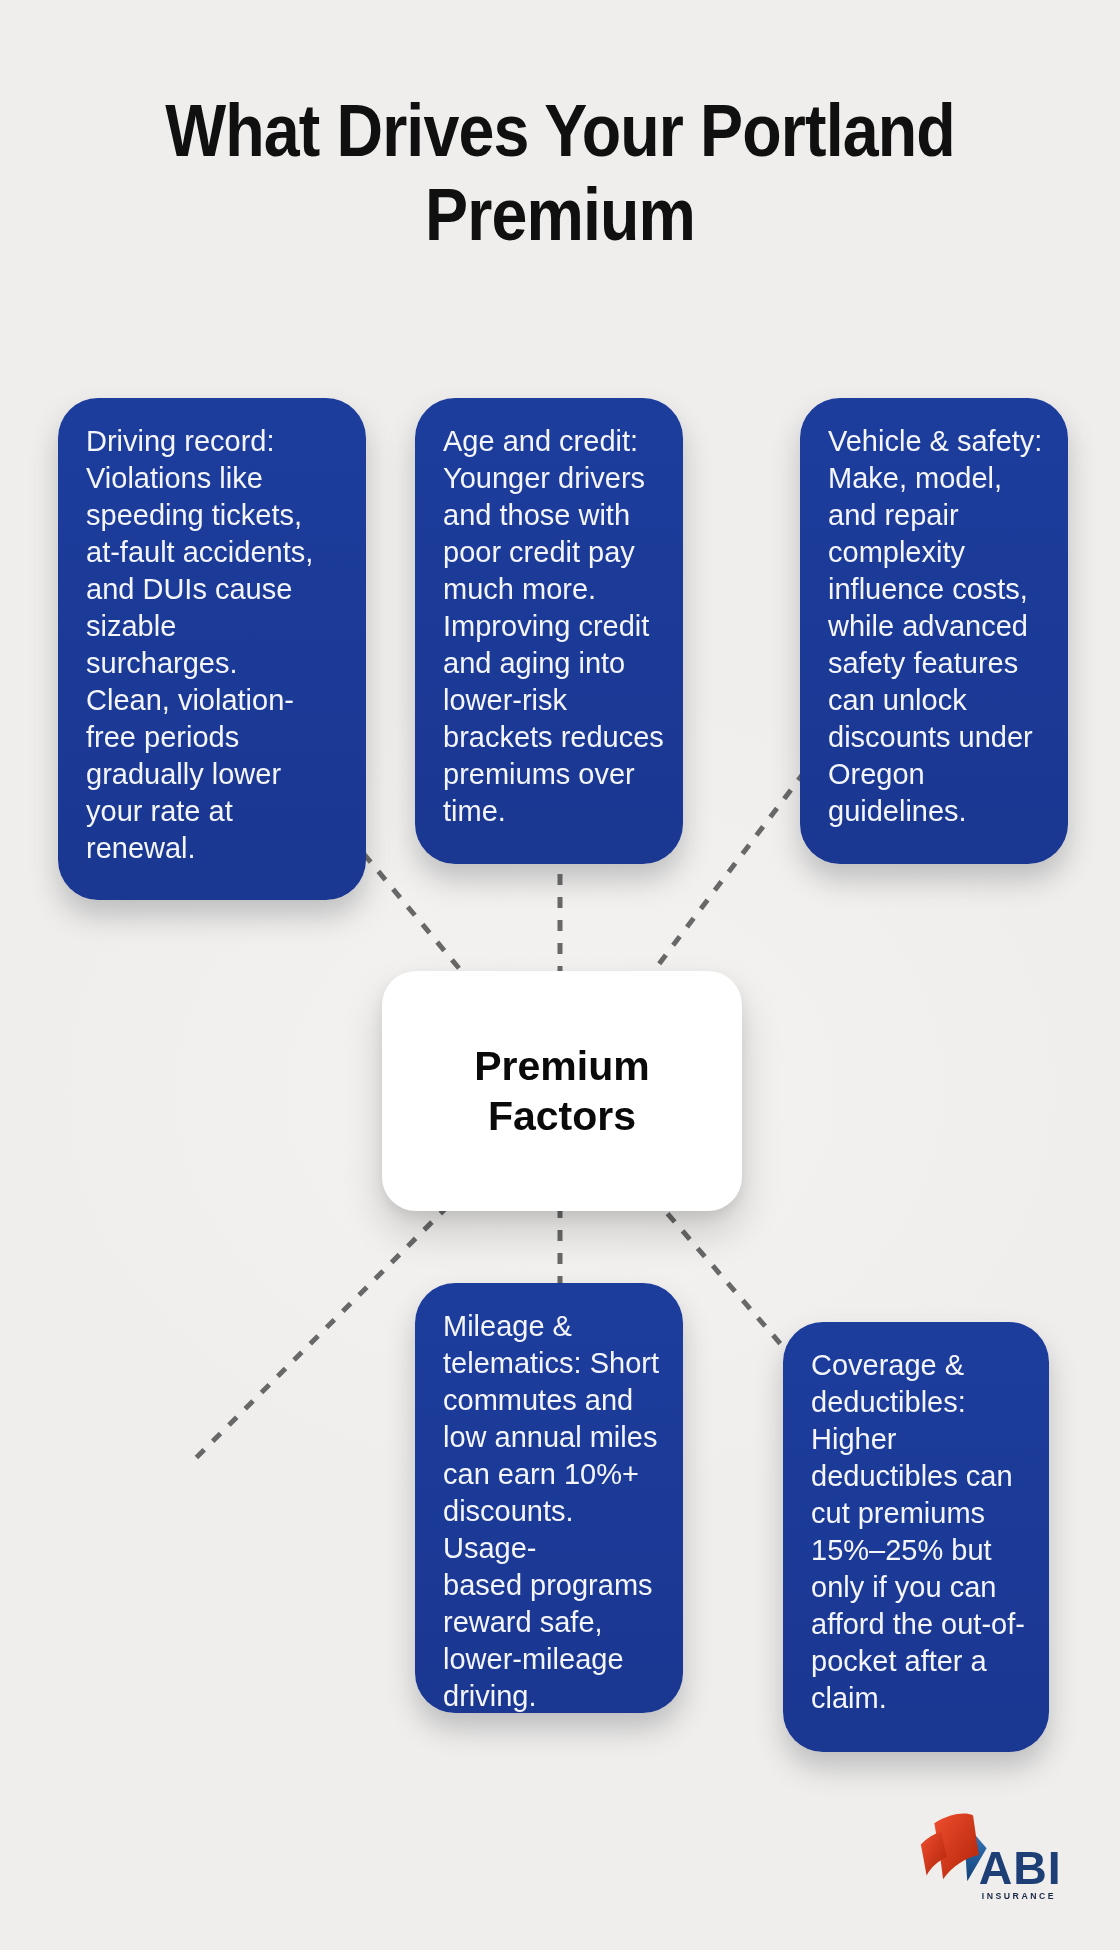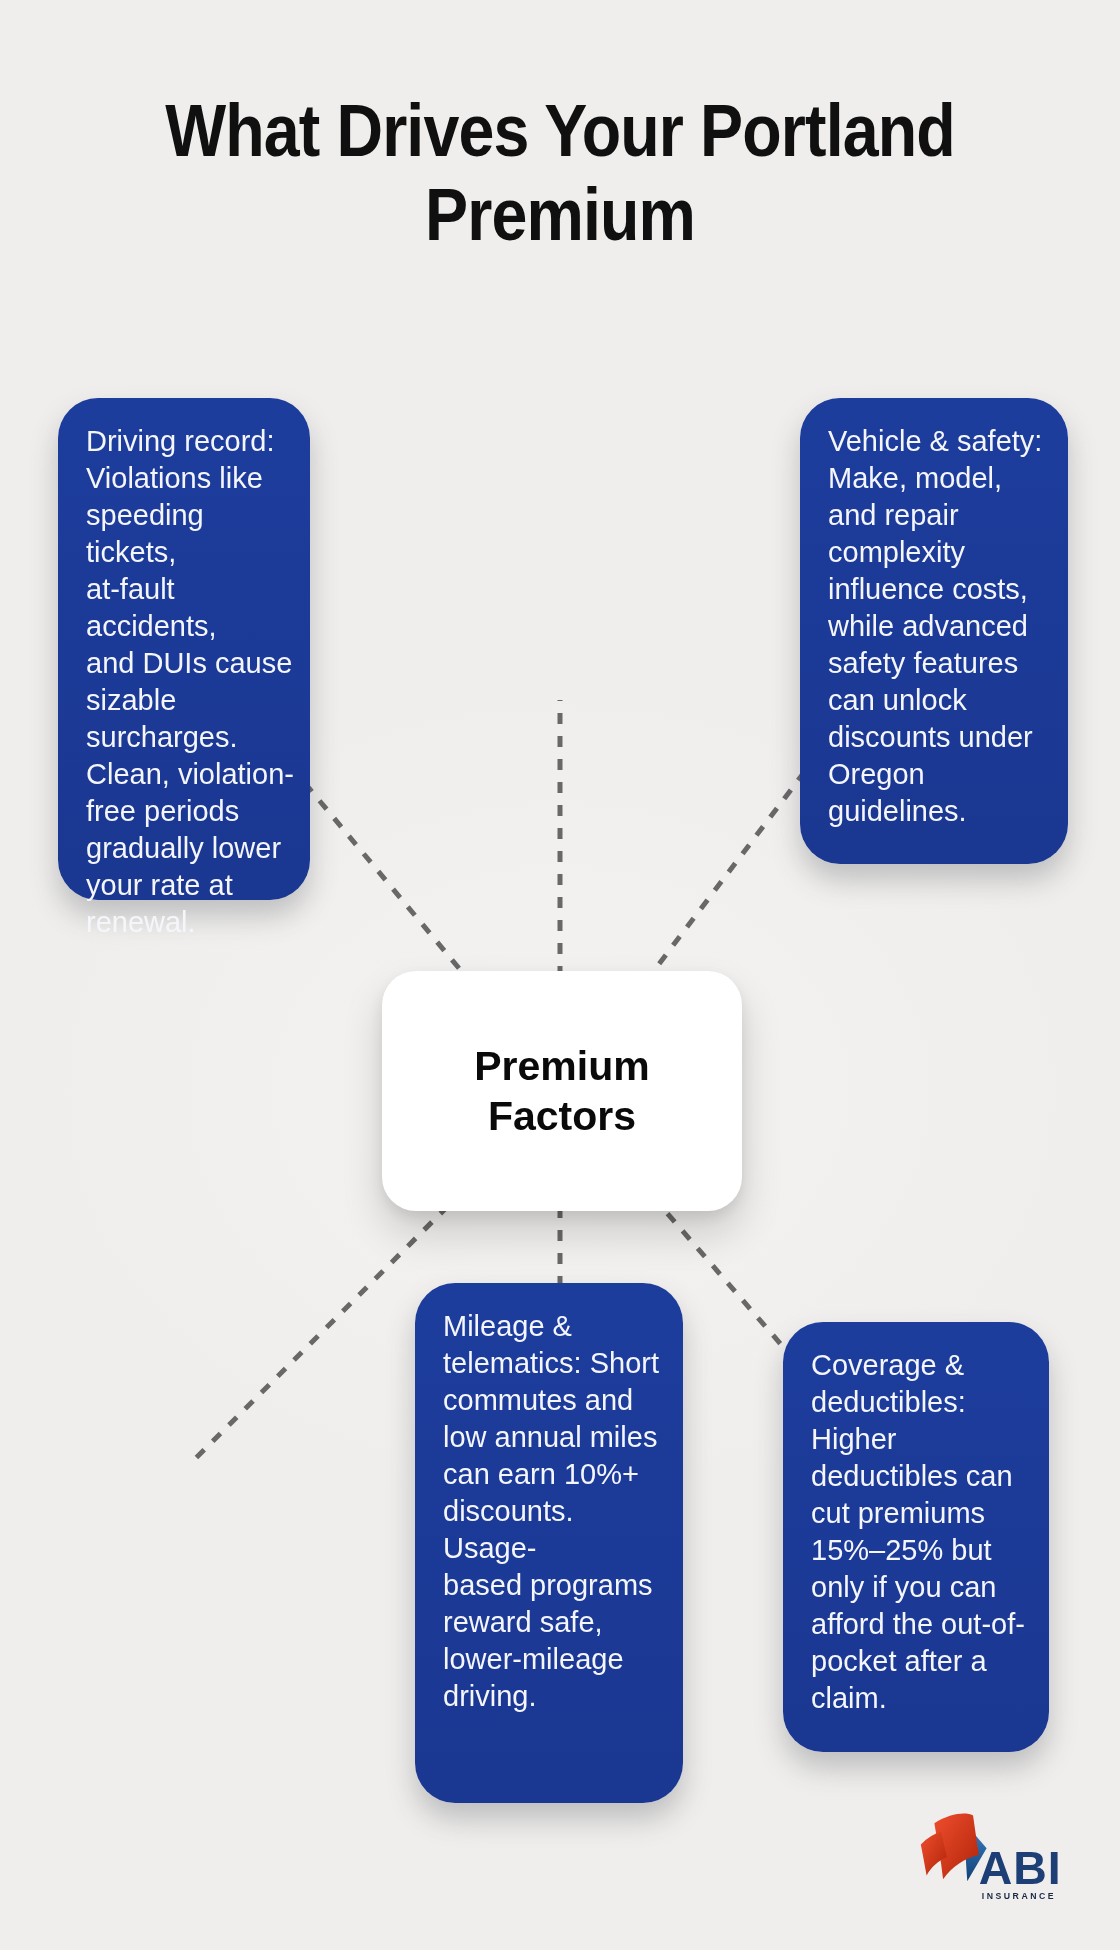--- a/index.html
+++ b/index.html
@@ -41,25 +41,25 @@
     position: absolute;
     z-index: 2;
     background: linear-gradient(180deg, #1d3d9d 0%, #1a3791 100%);
     border-radius: 40px;
     color: #f4f6fb;
     font-size: 29px;
     line-height: 37px;
     padding: 25px 16px 28px 28px;
     box-shadow: 0 16px 28px rgba(70, 70, 78, 0.28);
   }
-  .card-1 { left: 58px;  top: 398px;  width: 252px; height: 502px; }
+  .card-1 { left: 58px;  top: 398px;  width: 308px; height: 502px; }
   .card-2 { left: 415px; top: 398px;  width: 268px; height: 466px; }
   .card-3 { left: 800px; top: 398px;  width: 268px; height: 466px; }
   .card-4 { left: 58px;  top: 1283px; width: 272px; height: 356px; }
-  .card-5 { left: 415px; top: 1283px; width: 268px; height: 520px; }
+  .card-5 { left: 415px; top: 1283px; width: 268px; height: 430px; }
   .card-6 { left: 783px; top: 1283px; width: 266px; height: 430px; margin-top: 39px; }
 
   .center-node {
     position: absolute;
     z-index: 3;
     left: 382px; top: 971px;
     width: 360px; height: 240px;
     background: #ffffff;
     border-radius: 34px;
     box-shadow: 0 22px 40px rgba(0,0,0,0.16), 0 6px 14px rgba(0,0,0,0.08);
@@ -107,20 +107,31 @@
 at-fault accidents,
 and DUIs cause
 sizable
 surcharges.
 Clean, violation-
 free periods
 gradually lower
 your rate at
 renewal.</div>
 
+  <div class="card card-2 prelines">Age and credit:
+Younger drivers
+and those with
+poor credit pay
+much more.
+Improving credit
+and aging into
+lower-risk
+brackets reduces
+premiums over
+time.</div>
 
   <div class="card card-3 prelines">Vehicle &amp; safety:
 Make, model,
 and repair
 complexity
 influence costs,
 while advanced
 safety features
 can unlock
 discounts under

